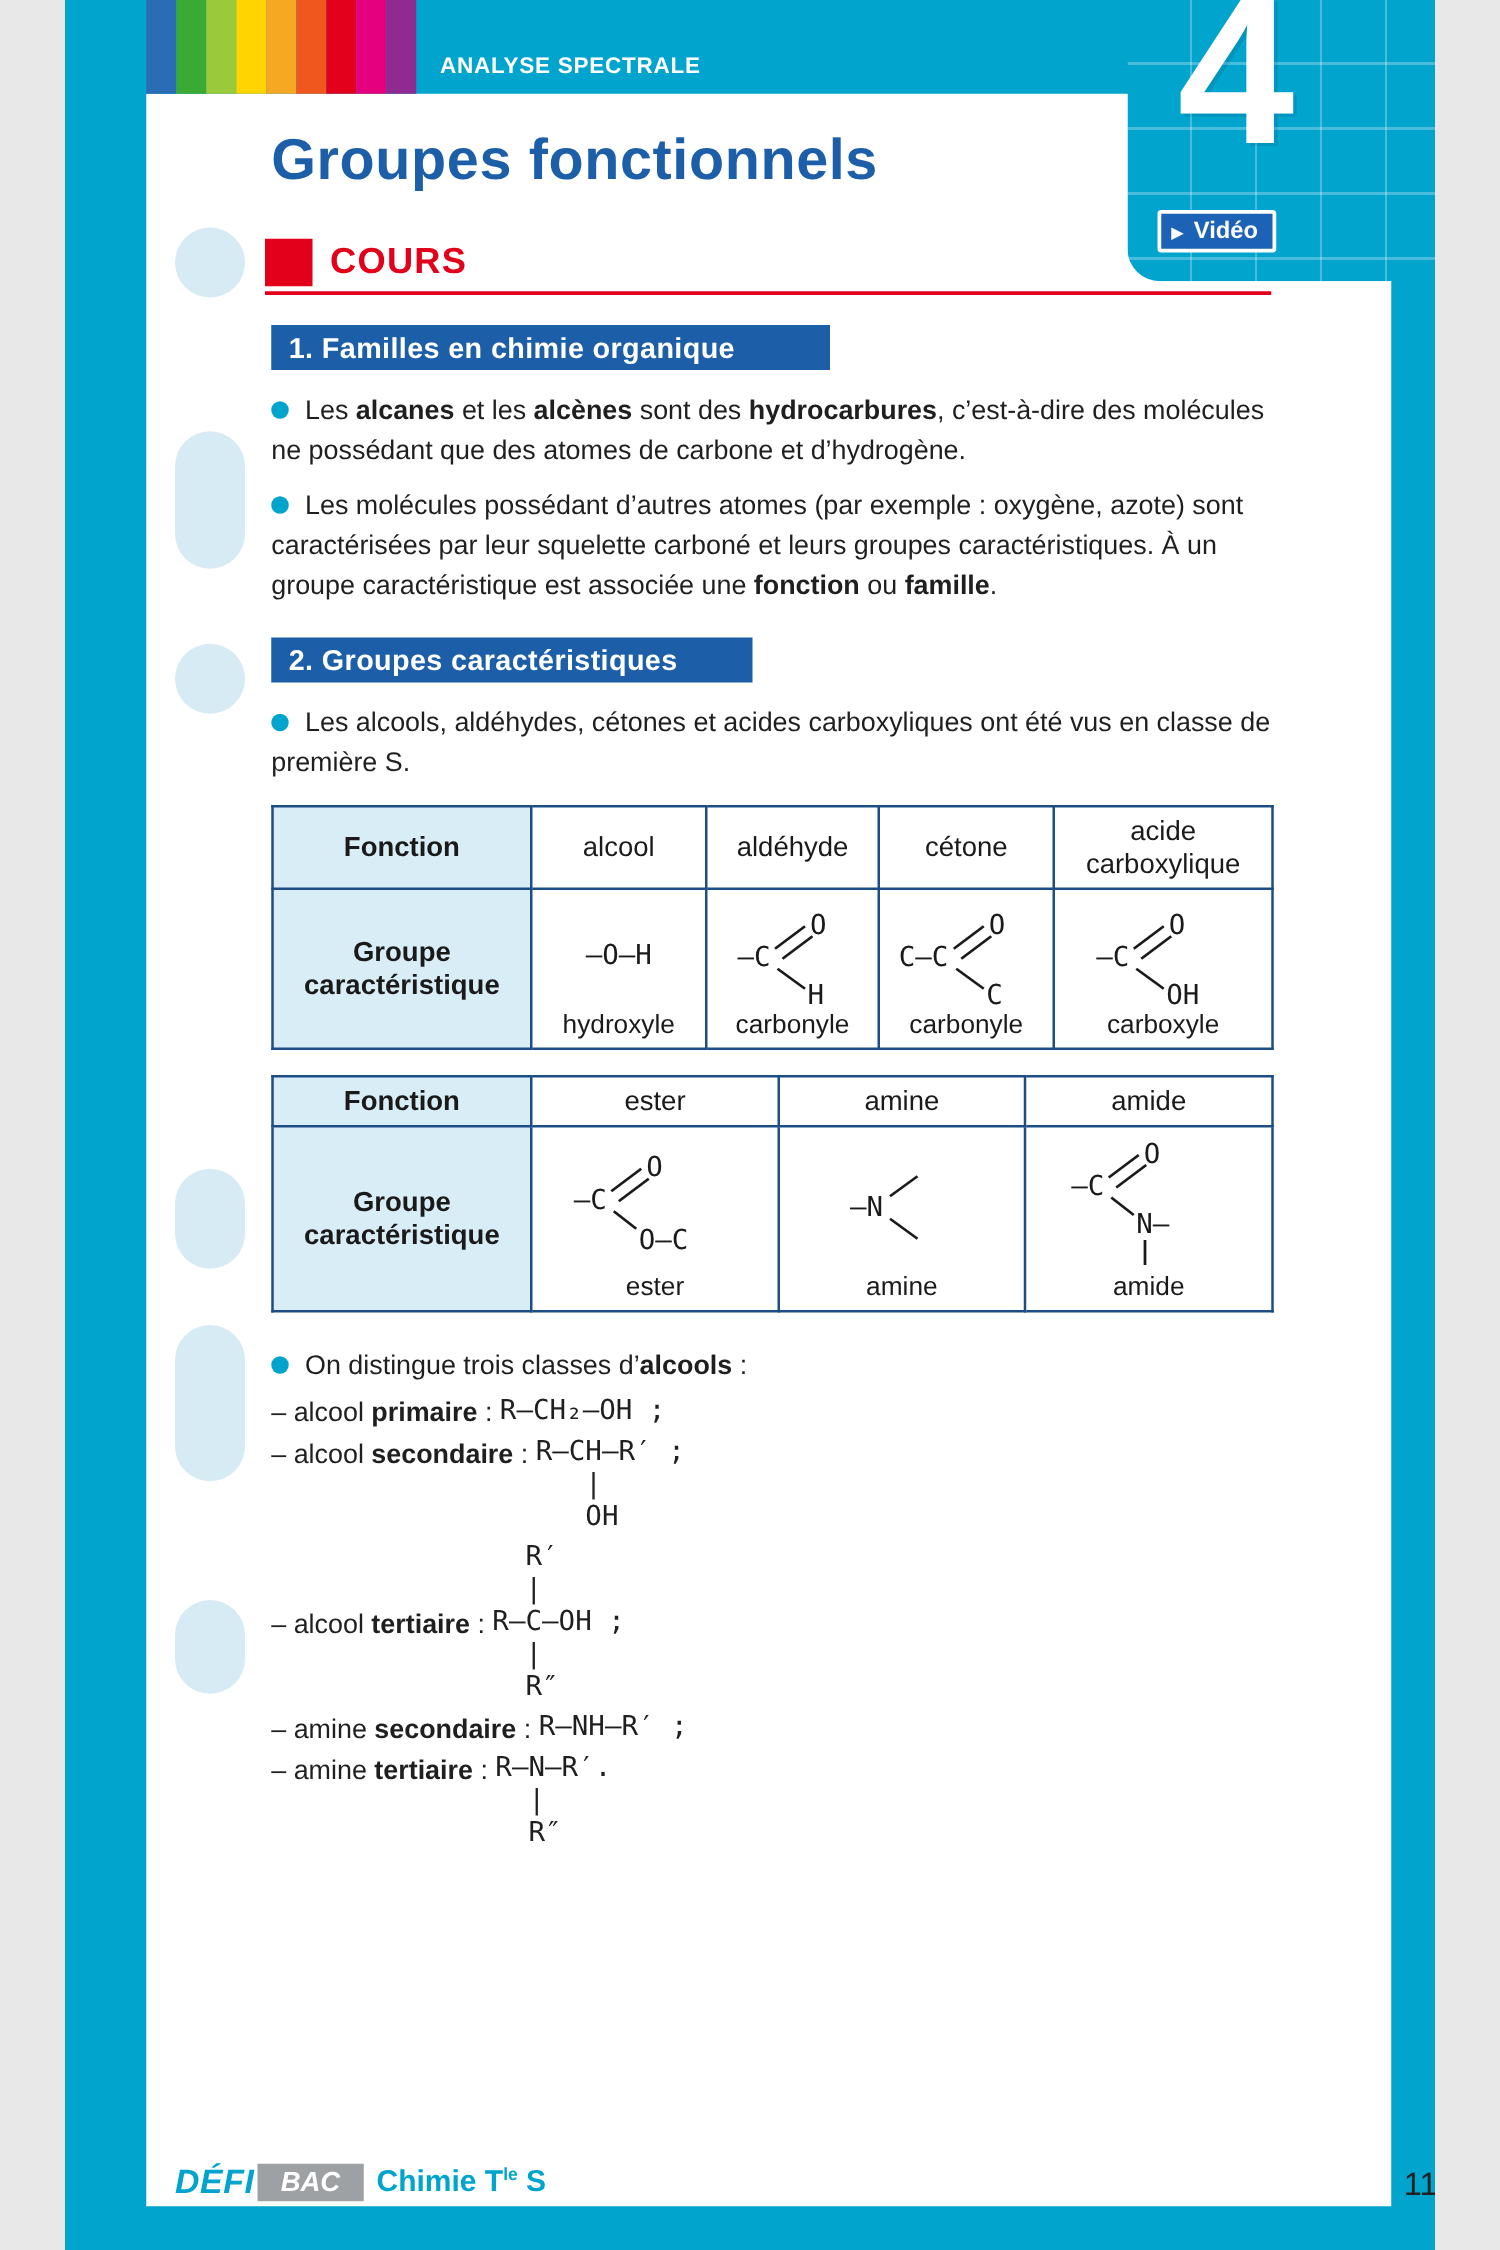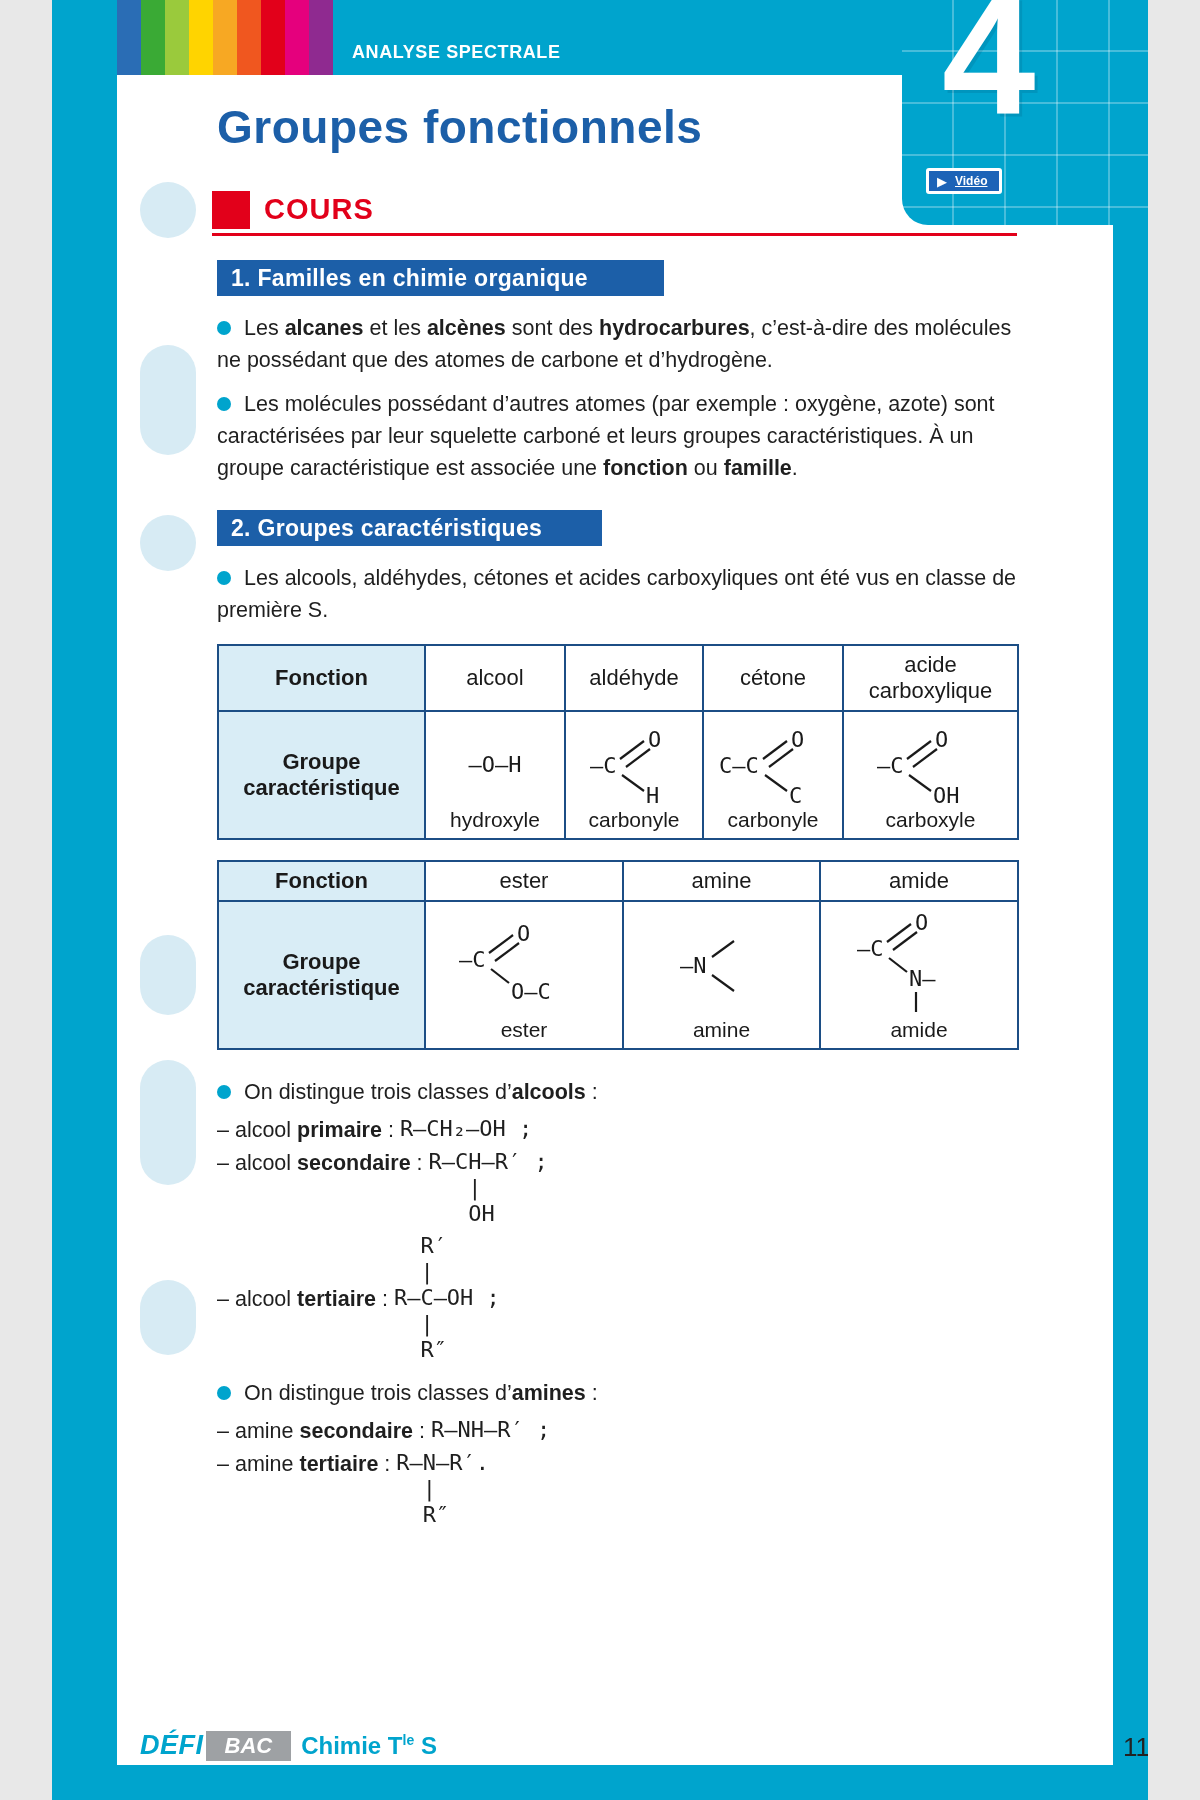--- a/index.html
+++ b/index.html
@@ -40,21 +40,21 @@
   }
   .video-button {
     position:absolute; left:24px; top:168px; background:#ffffff; padding:3px;
     border-radius:3px; cursor:pointer;
   }
   .video-button-inner {
     background:#1c63b7; color:#fff; display:flex; align-items:center;
     padding:3px 12px 3px 8px; gap:8px;
   }
   .play-icon { font-size:13px; line-height:1; }
-  .video-label { font-weight:700; font-size:12px;text-decoration:underline; }
+  .video-label { font-weight:700; font-size:19px; }
 
   
   .blob { position:absolute; background:#d7ebf4; width:56px; }
 
   
   .content { position:absolute; left:165px; top:92px; width:800px; color:#1f1f1f; }
   .page-title {
     color:var(--blue,#1c5fa8); font-size:46px; font-weight:700; line-height:1.1;
     margin:10px 0 38px 0; letter-spacing:0.5px;
   }
@@ -327,21 +327,20 @@
     </div>
     <div class="class-item">
       <span class="class-label offset-2"><span>– alcool </span><span class="b">tertiaire</span><span> : </span></span>
       <pre class="class-formula">  R′
   |
 R—C—OH ;
   |
   R″</pre>
     </div>
 
-    <p class="bullet" style="margin:14px 0 8px 0;"><span class="dot"></span><span><span>On distingue trois classes d’</span><span class="b">amines</span><span> :</span></span></p>
 
     <div class="class-item">
       <span class="class-label"><span>– amine </span><span class="b">secondaire</span><span> : </span></span>
       <pre class="class-formula">R—NH—R′ ;</pre>
     </div>
     <div class="class-item">
       <span class="class-label"><span>– amine </span><span class="b">tertiaire</span><span> : </span></span>
       <pre class="class-formula">R—N—R′.
   |
   R″</pre>

